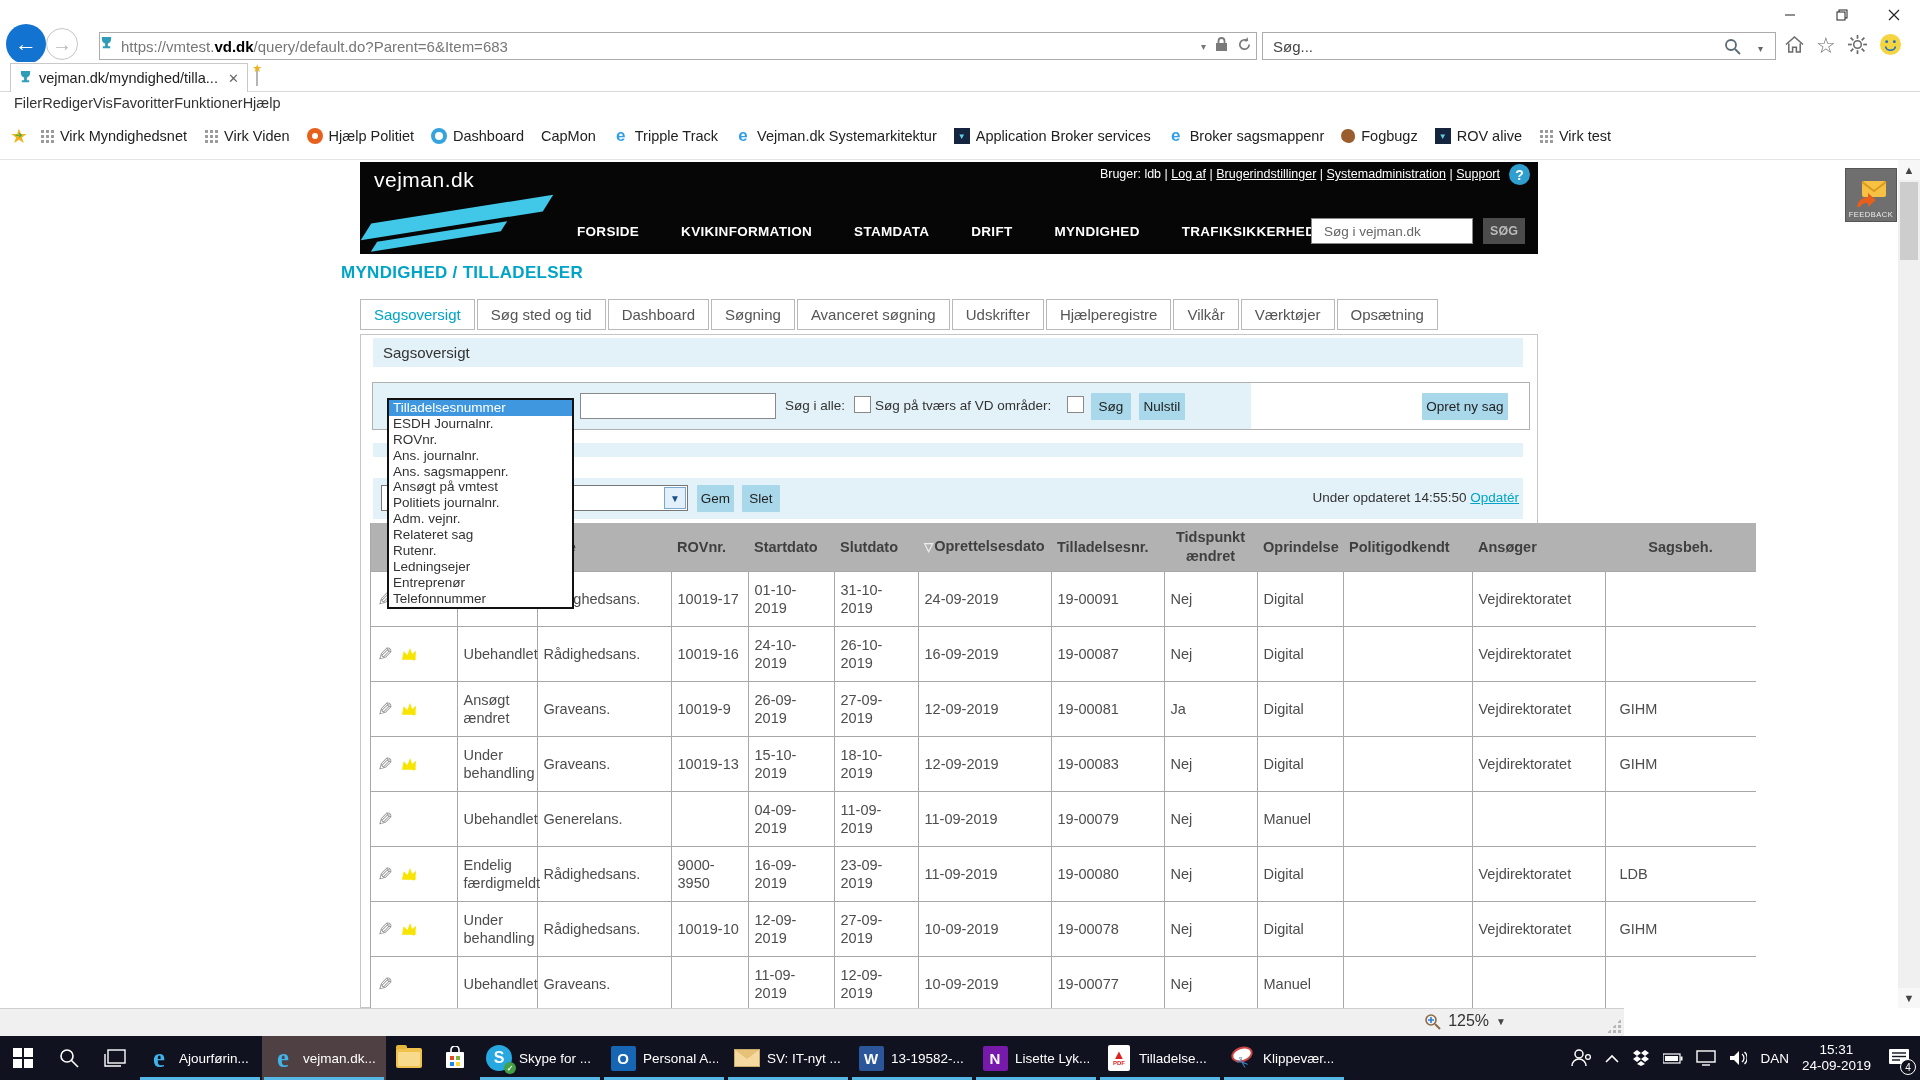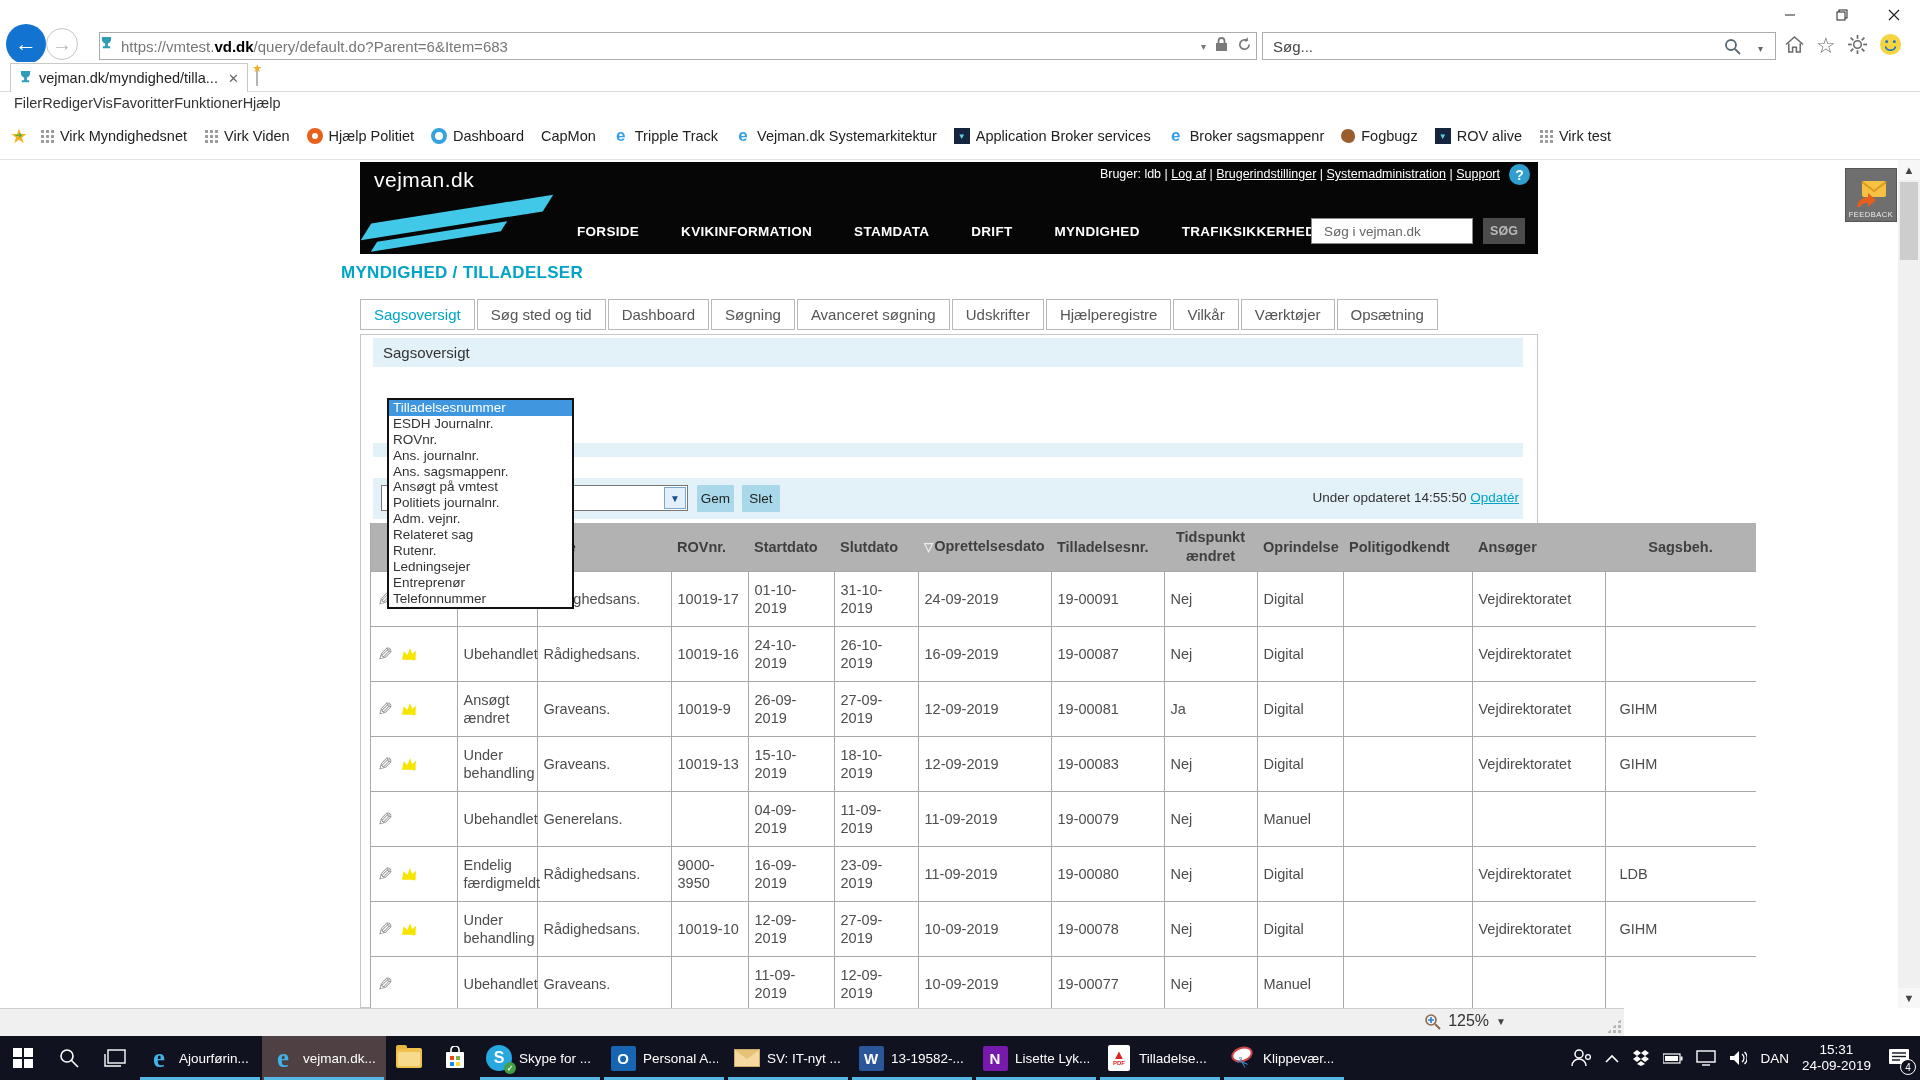--- a/index.html
+++ b/index.html
@@ -435,20 +435,31 @@
       </span>
 
   </div>
 
   <div id="contbox"></div>
 
   <div id="bartitle" class="bluebar">
     <span>Sagsoversigt</span>
   </div>
 
+  <div id="searchpanel">
+    <div class="bluefill"></div>
+    <div id="caseinput"></div>
+    <span class="sp-label" style="left:412px;">Søg i alle:</span>
+    <span class="checkbox" style="left:481px;"></span>
+    <span class="sp-label" style="left:502px;">Søg på tværs af VD områder:</span>
+    <span class="checkbox" style="left:694px;"></span>
+    <div id="btn-soeg" class="bluebtn">Søg</div>
+    <div id="btn-nulstil" class="bluebtn">Nulstil</div>
+    <div id="btn-opret" class="bluebtn">Opret ny sag</div>
+  </div>
 
   <div id="thinblue" class="bluebar"></div>
 
   <div id="savedrow" class="bluebar">
     <div id="savedsel">
       <span class="selarrow">▼</span>
     </div>
     <div id="btn-gem" class="bluebtn">Gem</div>
     <div id="btn-slet" class="bluebtn">Slet</div>
     <div id="updated">

